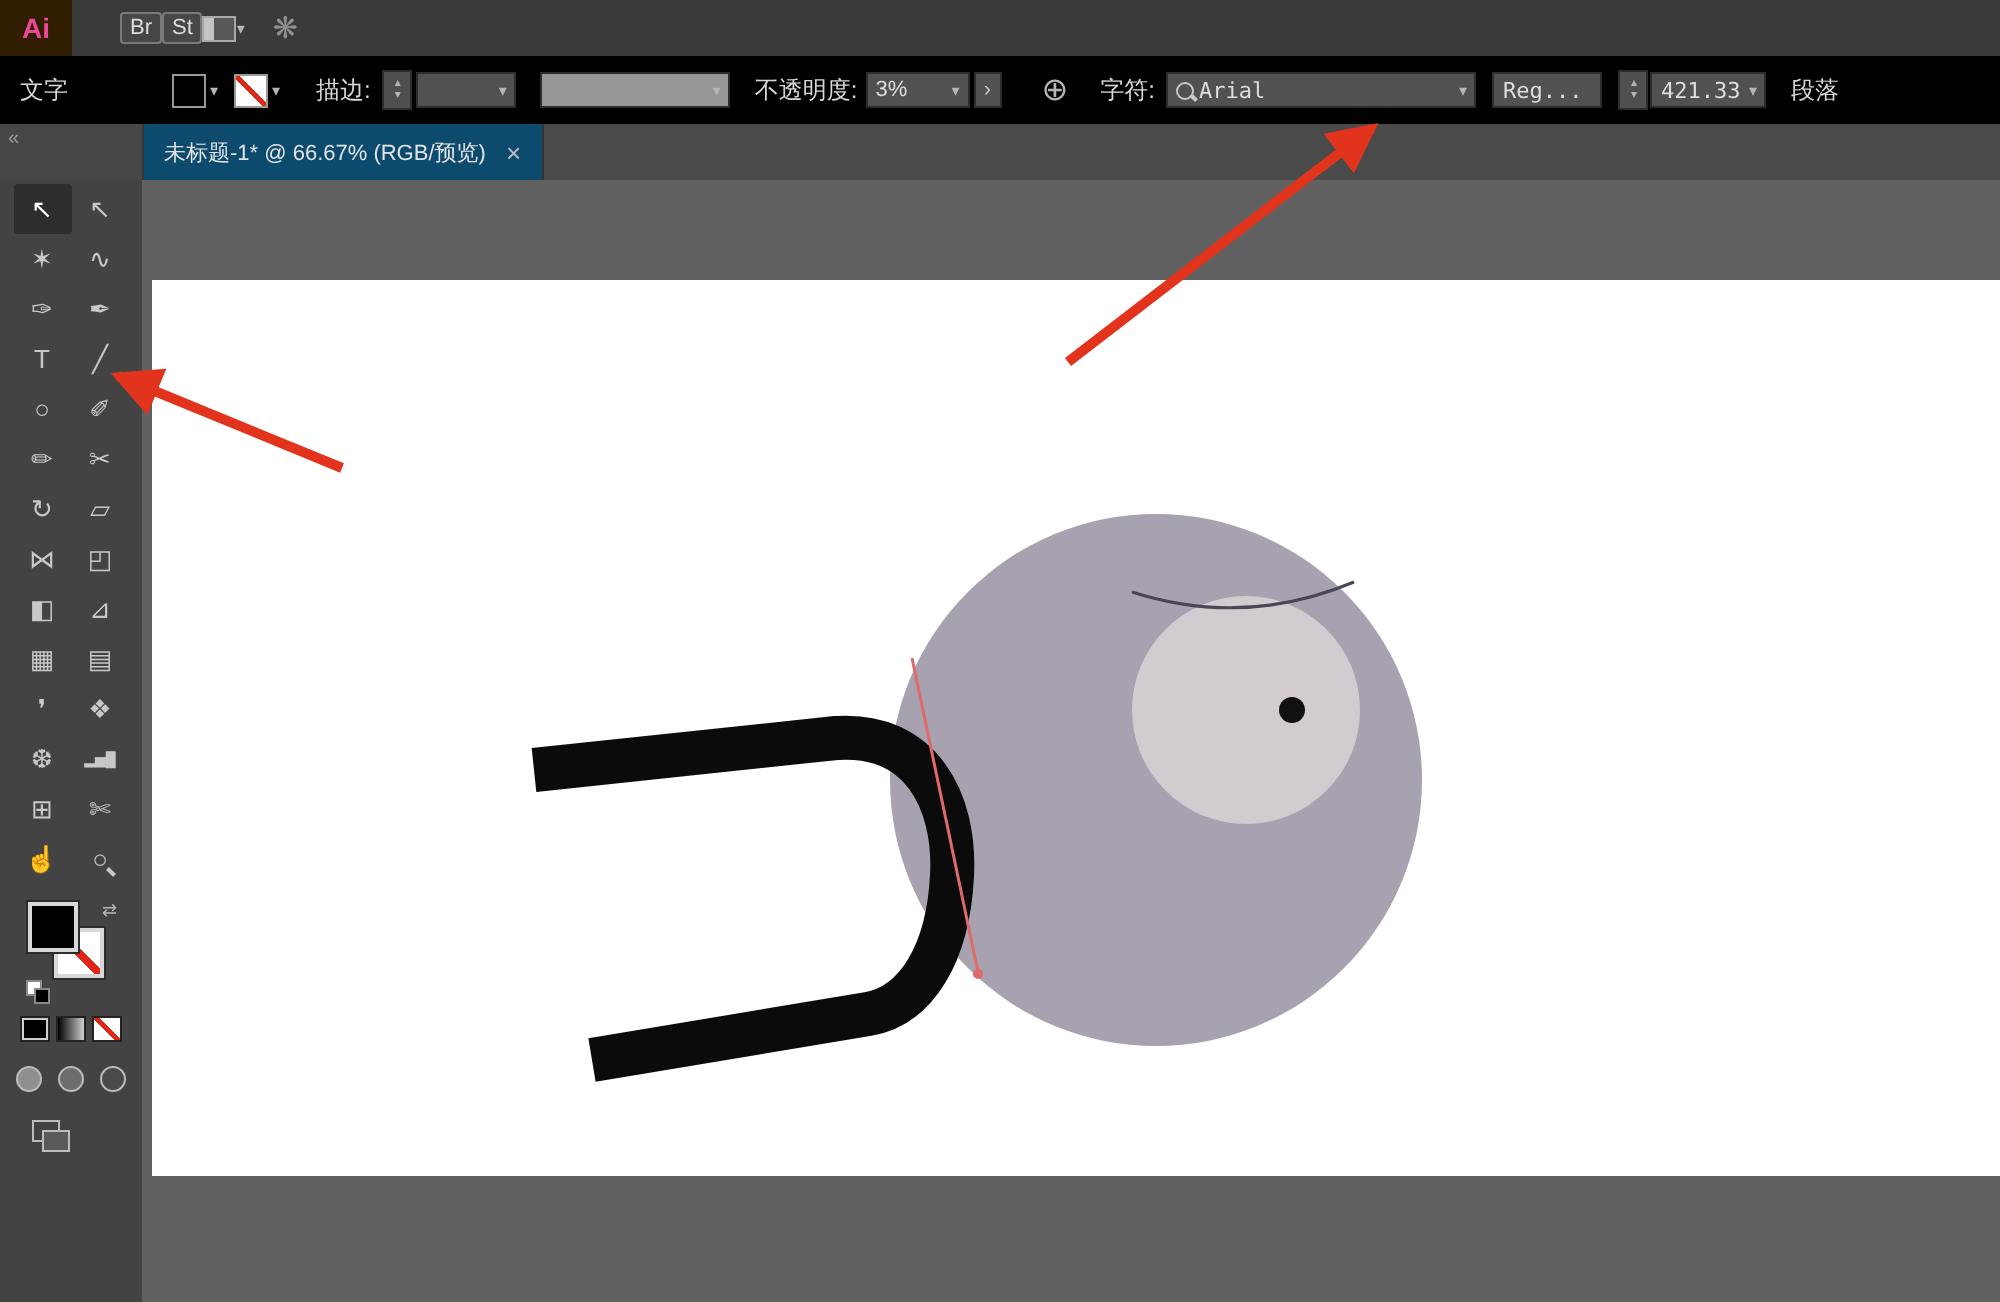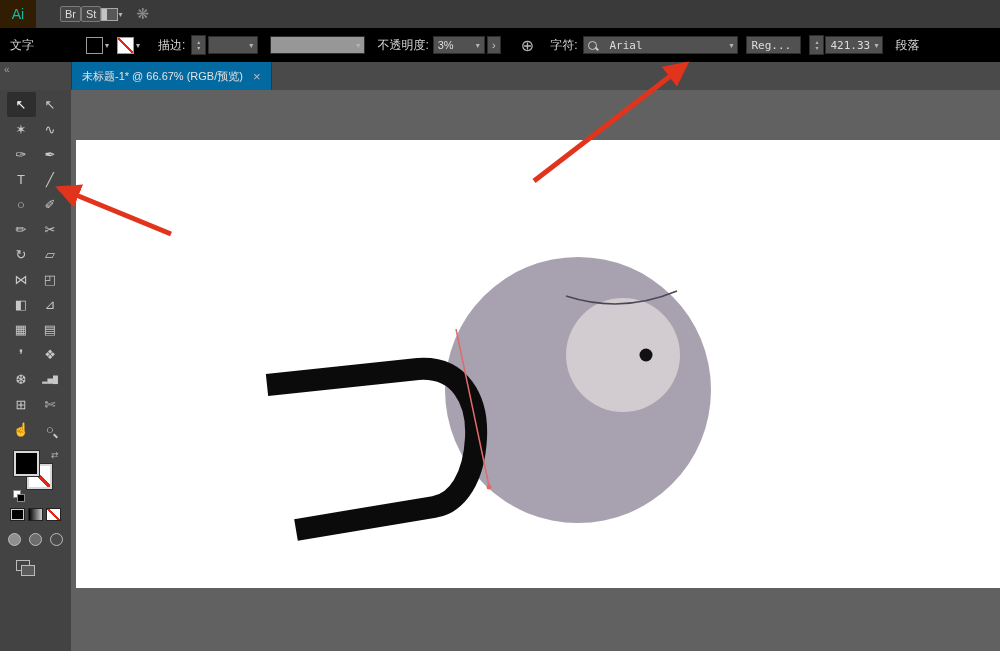--- a/index.html
+++ b/index.html
@@ -2,21 +2,21 @@
 <html><head>
 <meta charset="utf-8">
 <style>
   html,body{margin:0;padding:0;background:#222;}
   .app{position:relative;width:1000px;height:651px;overflow:hidden;
        font-family:"Liberation Sans",sans-serif;background:#616161;}
 
   
   .menubar{position:absolute;left:0;top:0;right:0;height:28px;background:#3a3a3a;
            display:flex;align-items:center;color:#e2e2e2;font-size:12px;border-bottom:1px solid #2b2b2b;}
-  .logo{width:36px;height:28px;background:#301d02;color:#14b8a6;font-weight:normal;
+  .logo{width:36px;height:28px;background:#301d02;color:#ec4899;font-weight:bold;
         display:flex;align-items:center;justify-content:center;font-size:14px;}
   .menus{display:flex;align-items:center;margin-left:6px;}
   .menu-item{padding:0 9px;line-height:28px;cursor:default;}
   .mb-right{margin-left:24px;display:flex;align-items:center;}
   .mb-btn{border:1px solid #7a7a7a;background:#474747;color:#ddd;font-size:11px;
           padding:1px 4px;border-radius:2px;}
   .ws-icon{width:15px;height:11px;border:1px solid #a8a8a8;background:#585858;position:relative;display:inline-block;}
   .ws-icon::before{content:"";position:absolute;left:0;top:0;bottom:0;width:5px;background:#c4c4c4;}
   .dd{font-size:8px;color:#b5b5b5;}
   .sync{color:#8f8f8f;font-size:15px;margin-left:14px;}
@@ -40,21 +40,21 @@
             align-items:center;justify-content:center;color:#ccc;font-size:11px;box-sizing:border-box;}
   .globe{color:#b5b5b5;font-size:16px;}
   .lens{position:relative;width:7px;height:7px;border:1px solid #c9c9c9;border-radius:50%;display:inline-block;}
   .lens::after{content:"";position:absolute;width:4px;height:1.5px;background:#c9c9c9;
                transform:rotate(45deg);right:-3px;bottom:-1px;}
   .mono{font-family:"DejaVu Sans Mono",monospace;}
 
   
   .tabbar{position:absolute;left:0;top:62px;right:0;height:28px;background:#4a4a4a;display:flex;align-items:stretch;}
   .tab-spacer{width:71px;background:#464646;color:#9d9d9d;font-size:10px;padding:2px 0 0 4px;box-sizing:border-box;}
-  .doc-tab{background:#0369a1;border-right:1px solid #353535;border-left:1px solid #353535;
+  .doc-tab{background:#0c4a6e;border-right:1px solid #353535;border-left:1px solid #353535;
            display:flex;align-items:center;gap:10px;padding:0 10px;font-size:11px;color:#e3e3e3;}
   .tab-close{color:#bdbdbd;font-size:13px;}
 
   
   .toolbar{position:absolute;left:0;top:90px;bottom:0;width:71px;background:#434343;
            border-right:1px solid #363636;}
   .tools{display:grid;grid-template-columns:29px 29px;justify-content:center;padding-top:2px;}
   .tcell{height:25px;display:flex;align-items:center;justify-content:center;font-size:13px;
          color:#c8c8c8;position:relative;cursor:default;}
   .tcell.active{background:#2e2e2e;color:#fff;border-radius:2px;}
@@ -127,21 +127,21 @@
       <span class="dd">▾</span>
     </span>
     <span class="cb-label" style="margin-left:12px;">不透明度:</span>
     <span class="combo" style="width:52px;margin-left:4px;">
       <span>3%</span>
       <span class="dd">▾</span>
     </span>
     <span class="chev-btn" style="margin-left:2px;">›</span>
     <span class="globe" style="margin-left:20px;">⊕</span>
     <span class="cb-label" style="margin-left:16px;">字符:</span>
-    <span class="combo" style="width:155px;margin-left:6px;gap:12px;justify-content:flex-start;">
+    <span class="combo" style="width:155px;margin-left:6px;gap:2px;justify-content:flex-start;">
       <span class="lens"></span>
       <span class="mono" style="flex:1;">Arial</span>
       <span class="dd">▾</span>
     </span>
     <span class="combo" style="width:55px;margin-left:8px;gap:39px;">
       <span class="mono">Reg...</span>
       <span class="dd">▾</span>
     </span>
     <span class="stepper" style="margin-left:8px;">
       <span class="dd">▴</span>

